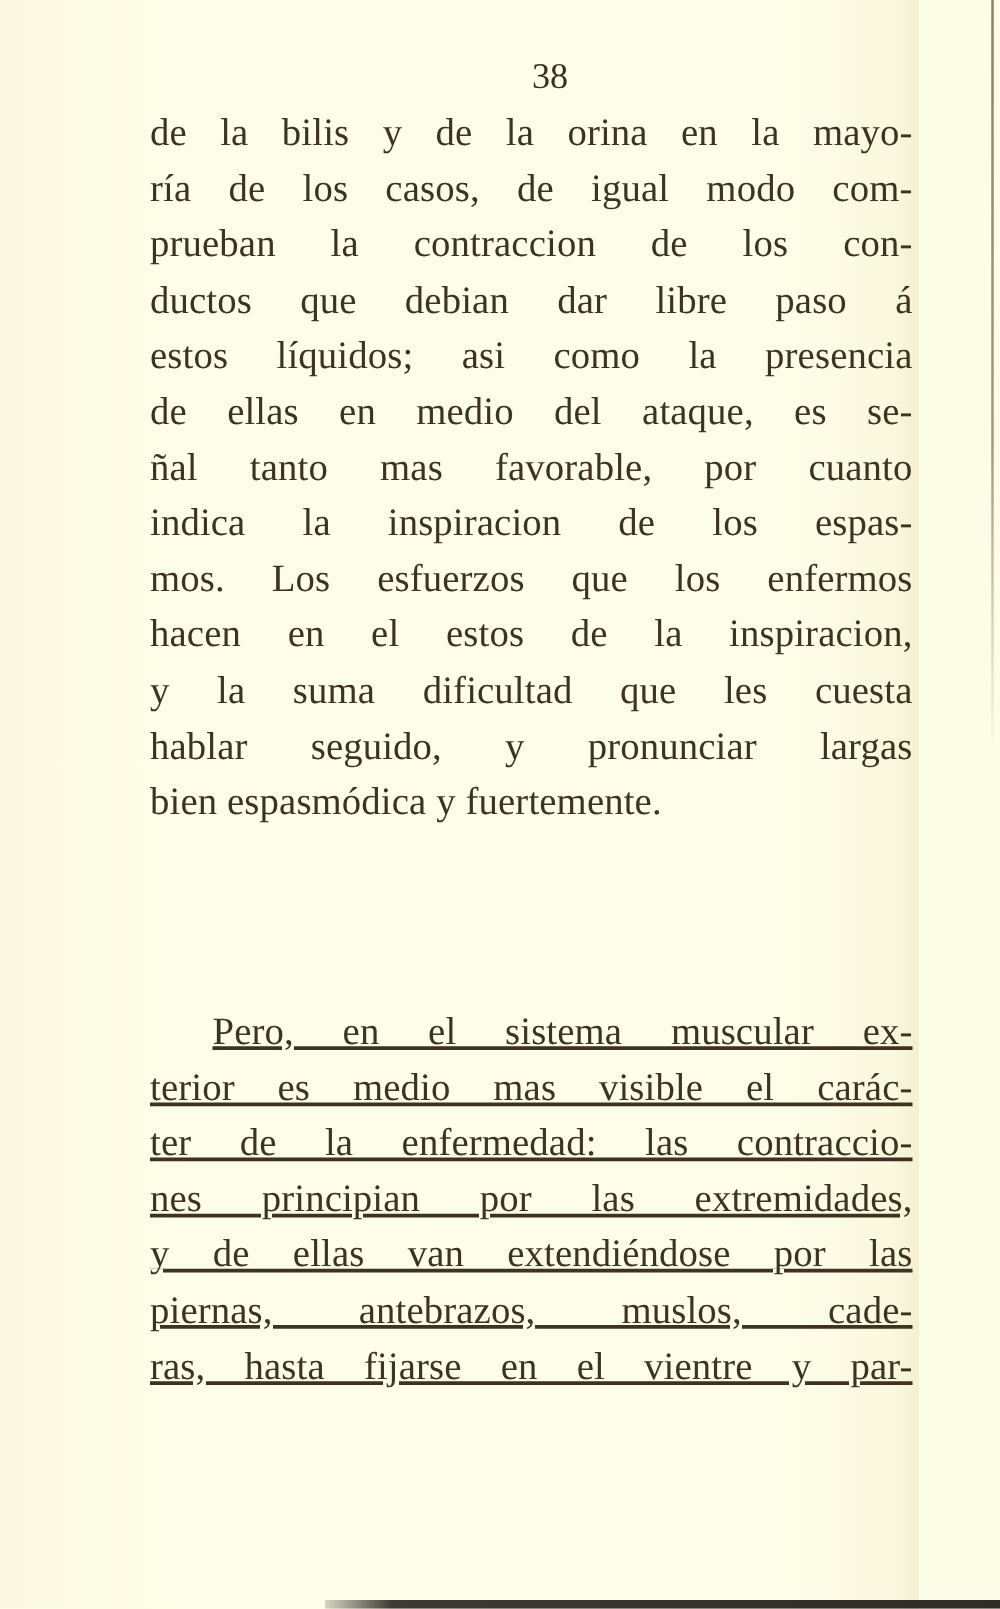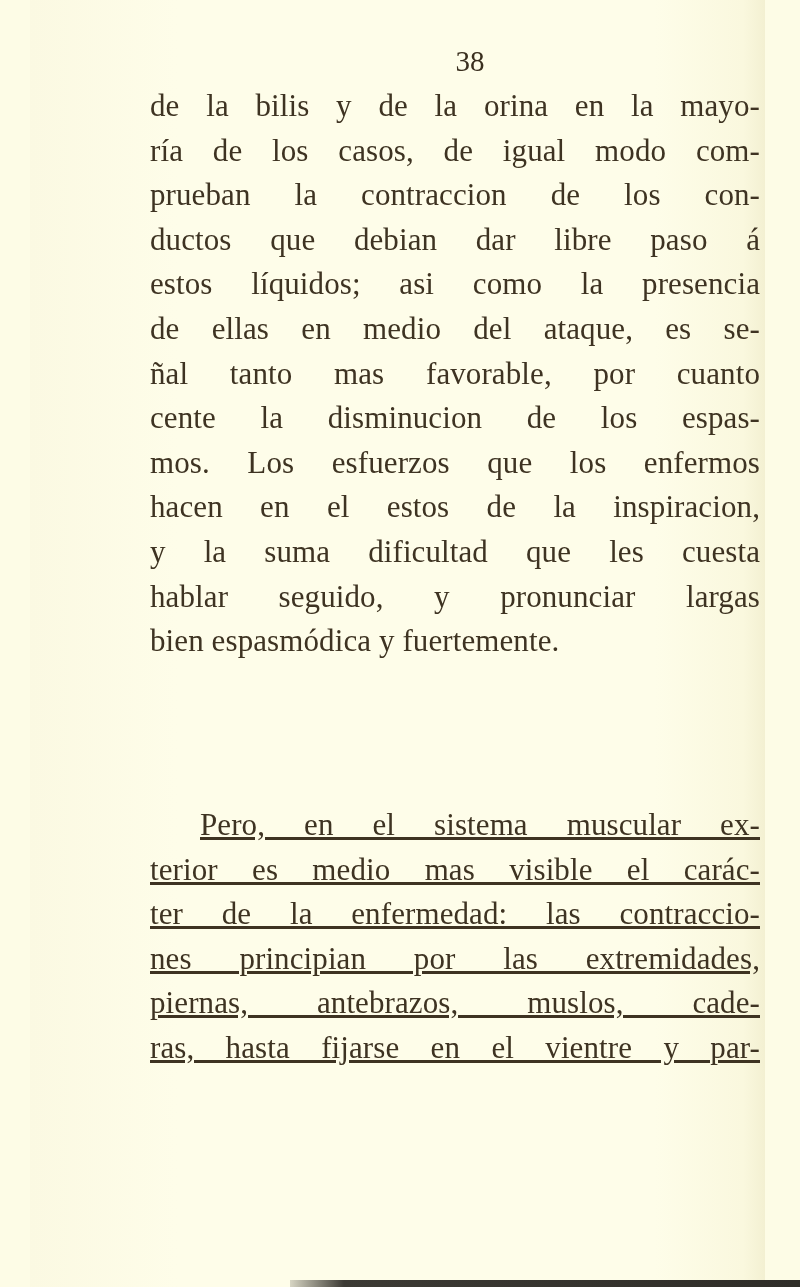--- a/index.html
+++ b/index.html
@@ -13,21 +13,20 @@
       overflow: hidden;
       background: #fdfce6;
       font-family: "Liberation Serif", "DejaVu Serif", serif;
       color: #3e3322;
     }
     .page {
       position: absolute;
       left: 0; top: 0;
       width: 735px; height: 1287px;
       background: linear-gradient(90deg, #fbf9e2 0%, #fefde9 20%, #fefde9 85%, #faf8de 97%, #f3f0d2 100%);
-      margin-left: 30px;
     }
     .right-edge-line {
       position: absolute;
       left: 793px;
       top: 0;
       width: 2px;
       height: 600px;
       background: linear-gradient(180deg, #8d8160 0%, #a69a78 60%, rgba(166,154,120,0) 100%);
     }
     .bottom-strip {
@@ -81,30 +80,31 @@
   <div class="page-number">38</div>
 
   <div class="text-block para1">
     <span class="line">de la bilis y de la orina en la mayo-</span>
     <span class="line">ría de los casos, de igual modo com-</span>
     <span class="line">prueban la contraccion de los con-</span>
     <span class="line">ductos que debian dar libre paso á</span>
     <span class="line">estos líquidos; asi como la presencia</span>
     <span class="line">de ellas en medio del ataque, es se-</span>
     <span class="line">ñal tanto mas favorable, por cuanto</span>
-    <span class="line">cente la disminucion de los espas-</span>
+    <span class="line">indica la inspiracion de los espas-</span>
     <span class="line">mos. Los esfuerzos que los enfermos</span>
     <span class="line">hacen en el estos de la inspiracion,</span>
     <span class="line">y la suma dificultad que les cuesta</span>
     <span class="line">hablar seguido, y pronunciar largas</span>
     <span class="line last">bien espasmódica y fuertemente.</span>
   </div>
 
   <div class="text-block para2">
     <span class="line indent">Pero, en el sistema muscular ex-</span>
     <span class="line">terior es medio mas visible el carác-</span>
     <span class="line">ter de la enfermedad: las contraccio-</span>
     <span class="line">nes principian por las extremidades,</span>
+    <span class="line">y de ellas van extendiéndose por las</span>
     <span class="line">piernas, antebrazos, muslos, cade-</span>
     <span class="line">ras, hasta fijarse en el vientre y par-</span>
   </div>
 
 </div>
 
 </body></html>

